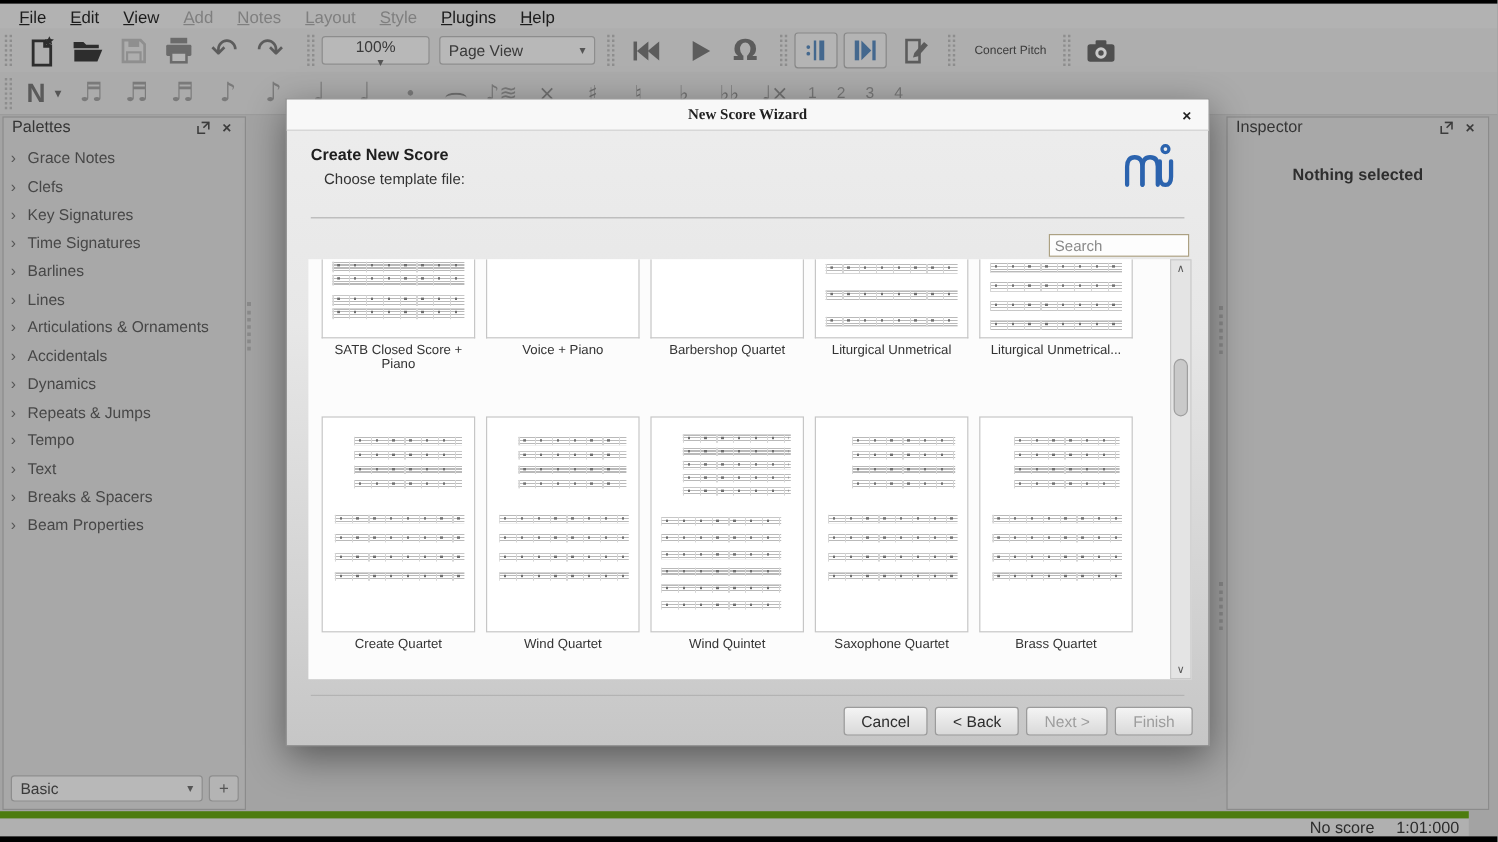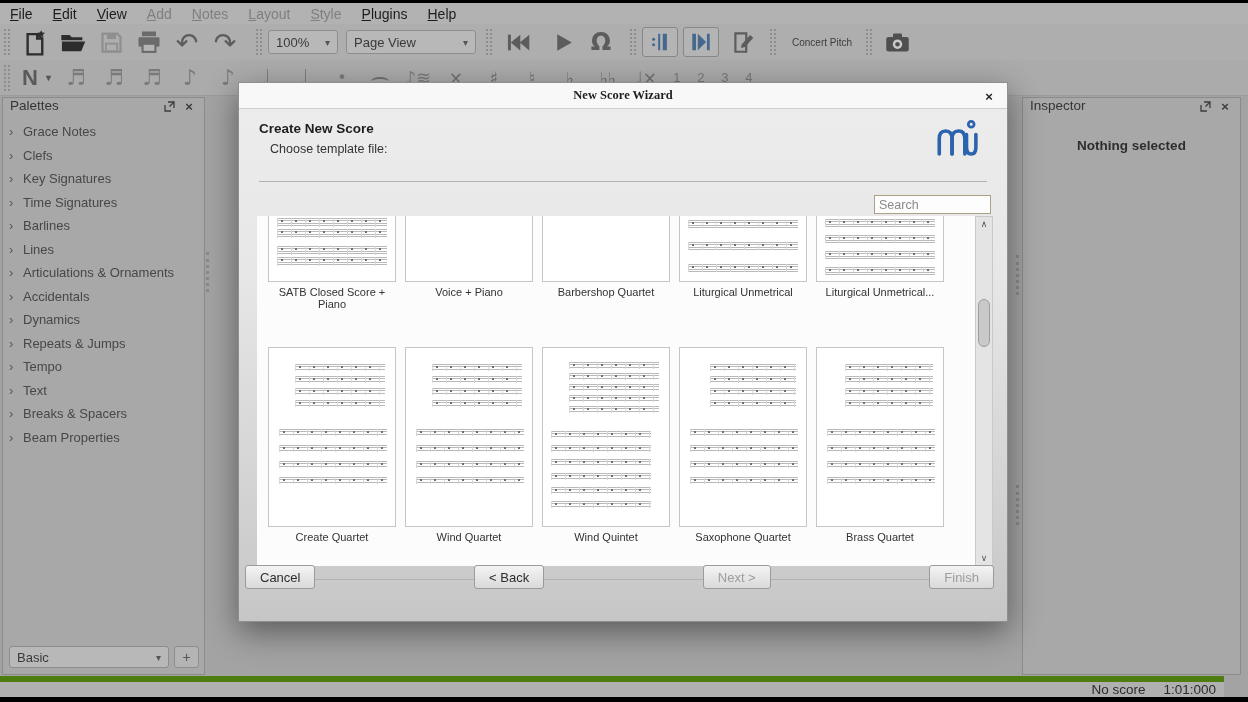--- a/index.html
+++ b/index.html
@@ -5,21 +5,21 @@
   * { margin:0; padding:0; box-sizing:border-box; }
   html,body { width:1248px; height:702px; overflow:hidden; }
   body { font-family:"Liberation Sans", sans-serif; background:#a3a3a3; position:relative; }
 
   .edge { position:absolute; left:0; width:1248px; background:#000; z-index:50; }
   .edge.top { top:0; height:3px; }
   .edge.bottom { top:697px; height:5px; }
 
   
   .menubar { position:absolute; top:3px; left:0; width:1248px; height:21px; background:#b2b2b2;
-             display:flex; align-items:center; }
+             display:flex; align-items:center; padding-left:6px; }
   .menu-item { padding:1px 10px; font-size:14px; color:#1c1c1c; cursor:default; }
   .menu-item::first-letter { text-decoration:underline; }
   .menu-item.disabled { color:#7f7f7f; }
 
   
   .toolbar1 { position:absolute; top:24px; left:0; width:1248px; height:36px; background:#aeaeae;
               display:flex; align-items:center; }
   .toolbar2 { position:absolute; top:60px; left:0; width:1248px; height:36px; background:#ababab;
               display:flex; align-items:center; border-bottom:1px solid #9c9c9c; }
   .grip-v { width:6px; height:26px; border-left:2px dotted #8d8d8d; border-right:2px dotted #8d8d8d; margin:0 6px 0 4px; }
@@ -92,21 +92,21 @@
   .staff::after { content:""; position:absolute; top:2px; left:4px; right:2px; height:2px;
                   background:repeating-linear-gradient(90deg,#6e6e6e 0 2px,transparent 2px 14px); }
 
   .dlg-scrollbar { position:absolute; left:736px; top:133px; width:18px; height:350px; background:#e4e4e4;
                    border:1px solid #c9c9c9; display:flex; flex-direction:column; align-items:center; }
   .sb-arrow { height:14px; font-size:9px; color:#555; display:flex; align-items:center; }
   .sb-track { flex:1; width:100%; position:relative; }
   .sb-thumb { position:absolute; left:2px; right:2px; top:68px; height:48px; background:#c9c9c9;
               border:1px solid #9e9e9e; border-radius:6px; }
 
-  .dlg-buttons { position:absolute; top:482px; left:0; right:13px; display:flex; justify-content:space-between; }
+  .dlg-buttons { position:absolute; top:506px; left:0; right:13px; display:flex; justify-content:flex-end; }
   .dbtn { height:24px; margin-left:6px; padding:0 14px; font-size:13px; color:#2d2d2d;
           background:linear-gradient(#f4f4f4,#d9d9d9); border:1px solid #9b9b9b; border-radius:3px;
           display:flex; align-items:center; font-family:"Liberation Sans",sans-serif; }
   .dbtn.disabled { color:#9d9d9d; }
 </style>
 </head>
 <body>
 
 <div class="edge top"></div>
 <div class="edge bottom"></div>
@@ -154,21 +154,21 @@
     </svg>
   </div>
   <div class="tbtn">
     <span class="glyph" style="font-size:27px;">↶</span>
   </div>
   <div class="tbtn">
     <span class="glyph" style="font-size:27px;">↷</span>
   </div>
 
   <div class="grip-v" style="margin-left:12px;"></div>
-  <div class="select" style="width:70px;">
+  <div class="select" style="width:90px;flex-direction:column;">
     <span>100%</span>
     <span class="chev">▾</span>
   </div>
   <div class="select" style="width:130px; margin-left:8px;">
     <span>Page View</span>
     <span class="chev">▾</span>
   </div>
 
   <div class="grip-v" style="margin-left:10px;"></div>
   <div class="tbtn">

